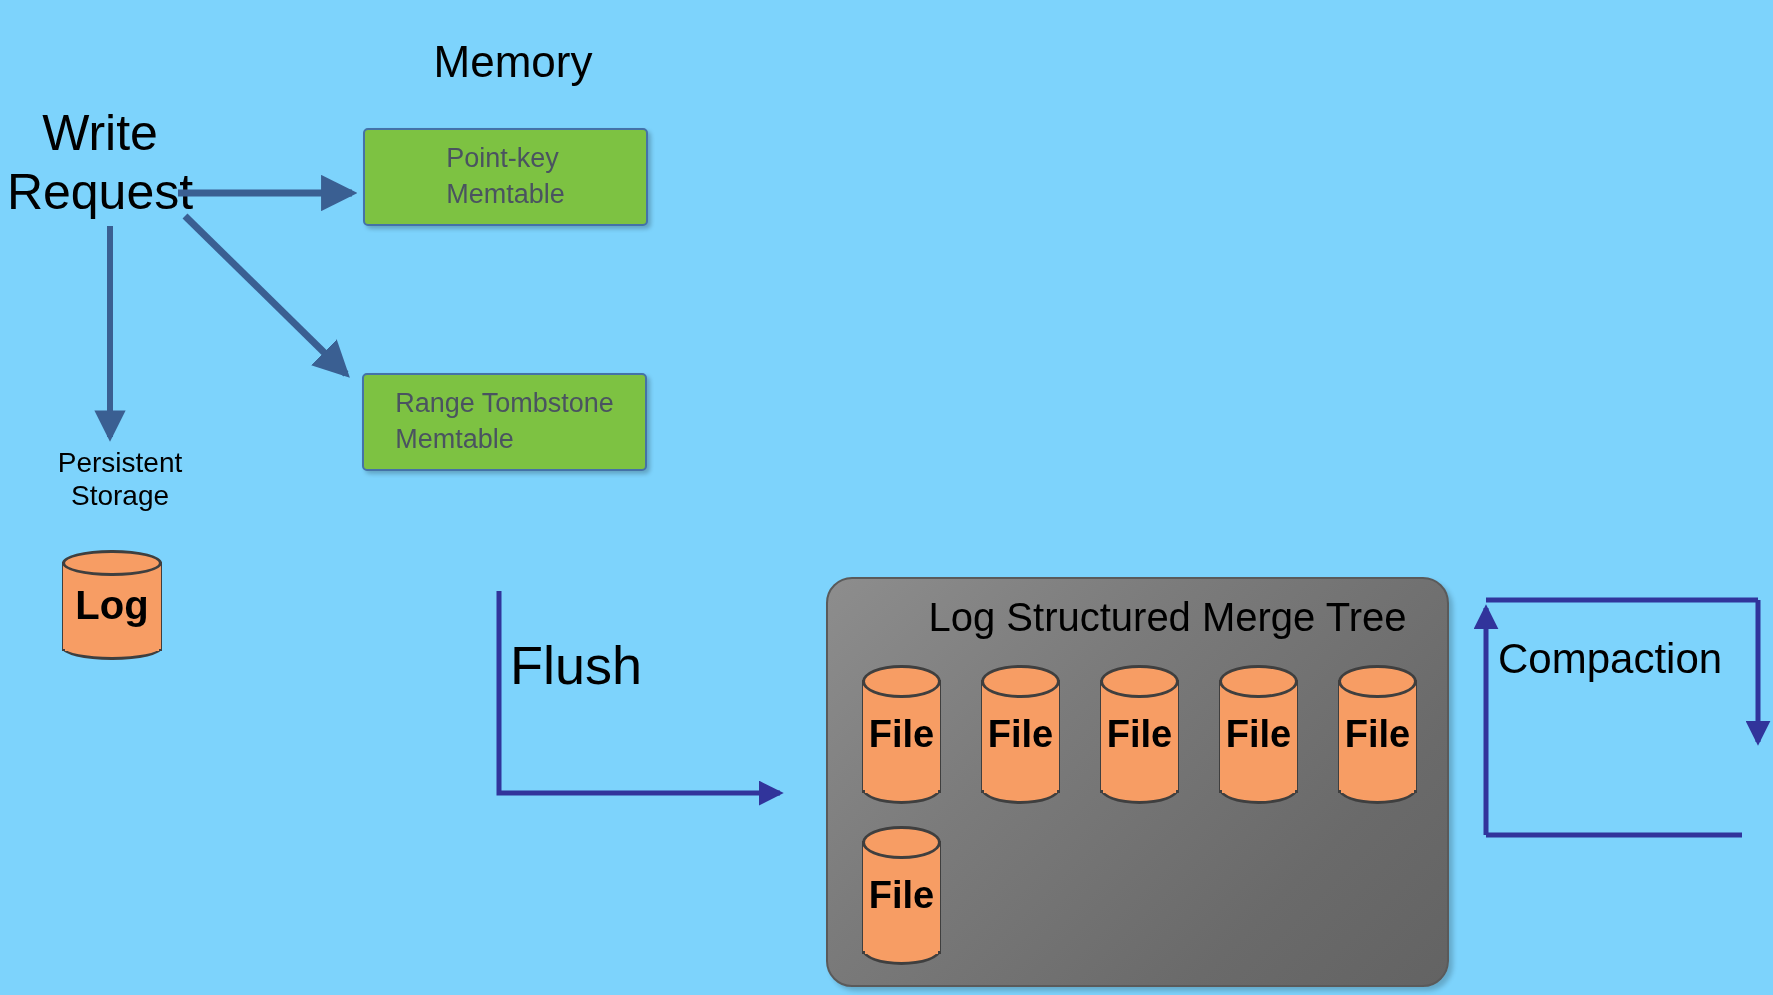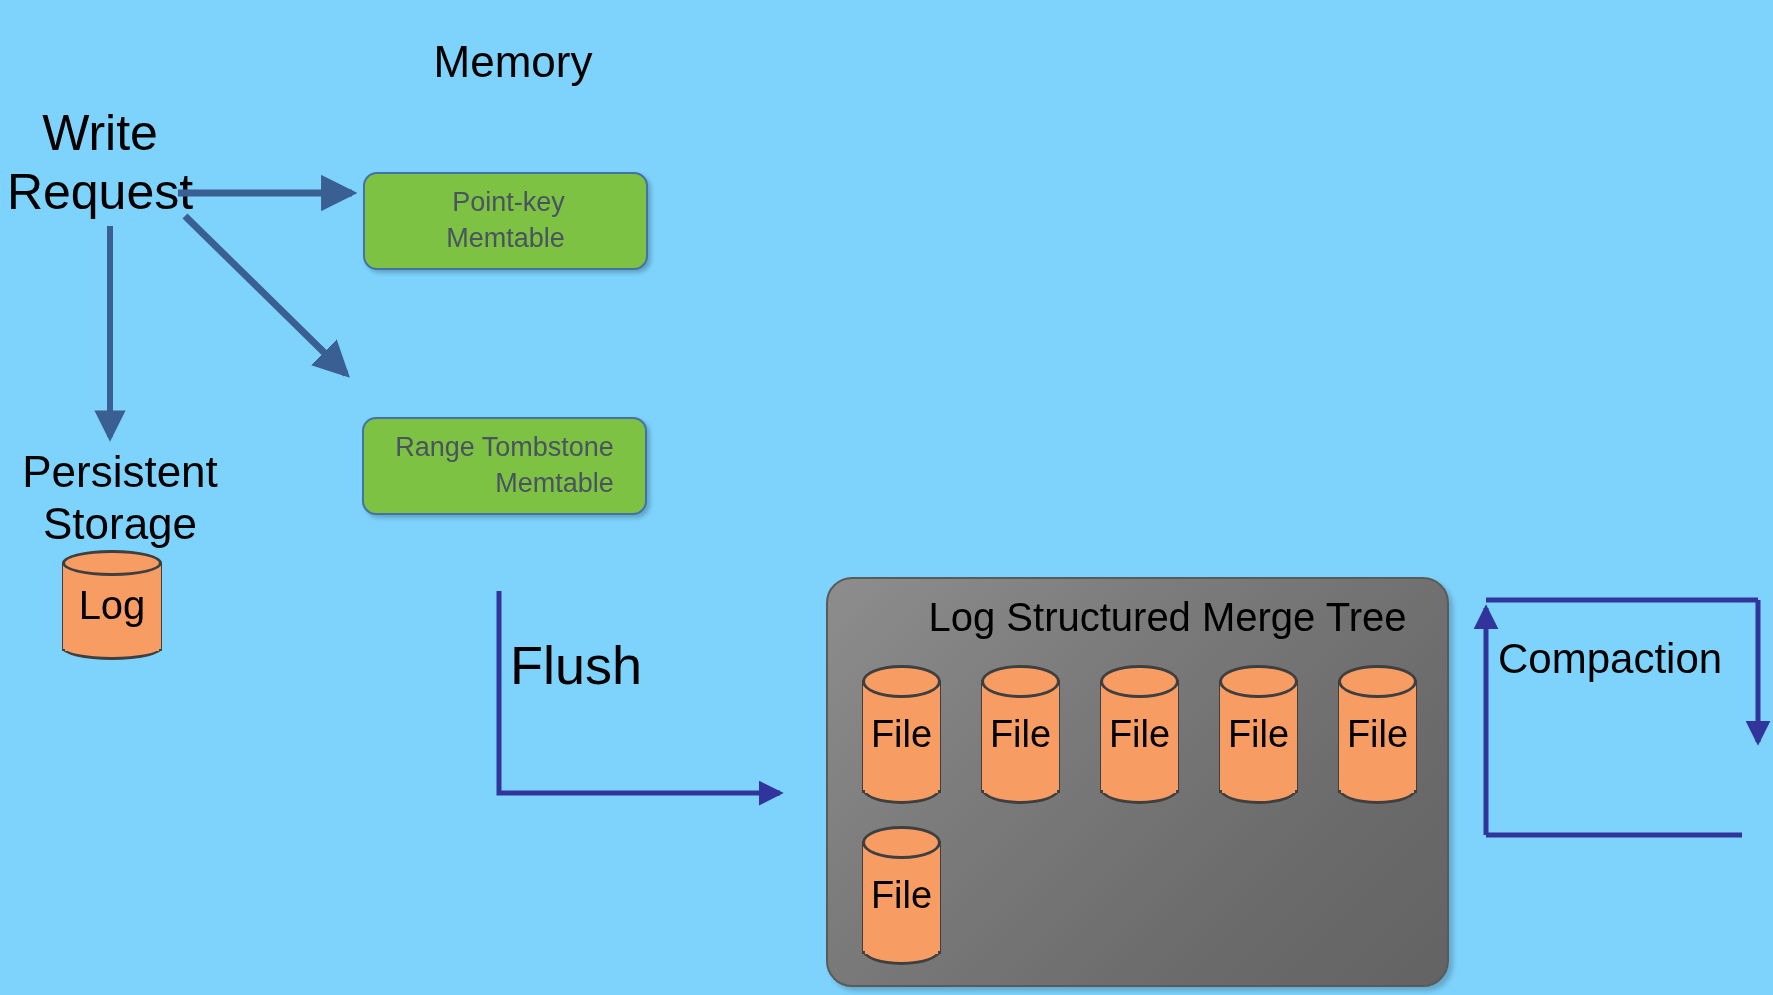--- a/index.html
+++ b/index.html
@@ -34,50 +34,49 @@
     left: 0px;
     top: 104px;
     width: 200px;
     font-size: 50px;
     text-align: center;
   }
   #persistent-storage-label {
     left: 10px;
     top: 446px;
     width: 220px;
-    font-size: 44px;
+    font-size: 28px;
     text-align: center;
   }
   #flush-label {
     left: 510px;
     top: 634px;
     font-size: 54px;
   }
   #compaction-label {
     left: 1498px;
     top: 634px;
     font-size: 42px;
   }
 
   
   .memtable {
     position: absolute;
     background: #7DC242;
     border: 2px solid #4472A8;
-    border-radius: 14px;
+    border-radius: 5px;
     box-sizing: border-box;
     color: #4A5360;
     display: flex;
     align-items: center;
     justify-content: center;
-    text-align: right;
+    text-align: left;
     font-size: 27px;
     line-height: 1.32;
     box-shadow: 3px 3px 4px rgba(0,0,0,0.22);
-    margin-top: 44px;
   }
   #point-key-memtable {
     left: 363px;
     top: 128px;
     width: 285px;
     height: 98px;
   }
   #range-tombstone-memtable {
     left: 362px;
     top: 373px;
@@ -170,20 +169,21 @@
     position: absolute;
     left: 0;
     right: 0;
     top: 0;
     bottom: 0;
     display: flex;
     align-items: center;
     justify-content: center;
     font-size: 38px;
     color: #000;
+    font-weight: bold;
   }
   #log-cylinder {
     position: absolute;
     left: 62px;
     top: 550px;
     width: 100px;
     height: 110px;
   }
   #log-cylinder .cyl-text { font-size: 40px; }
 

